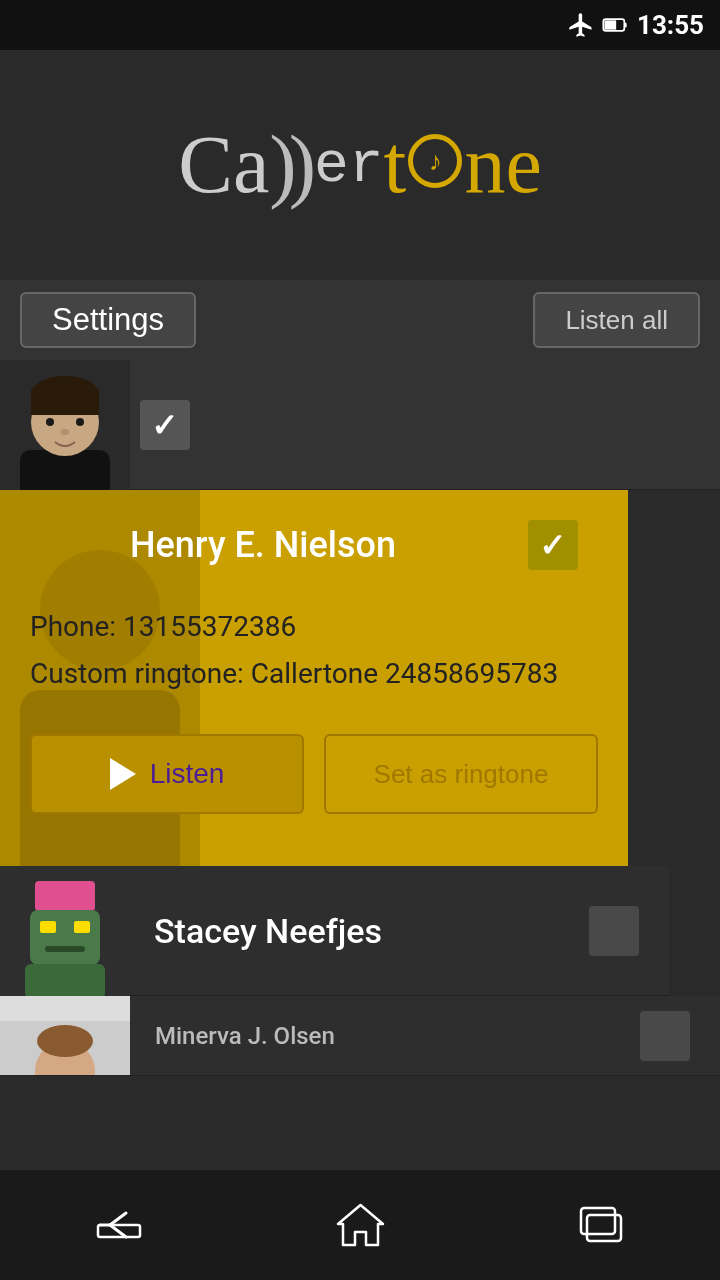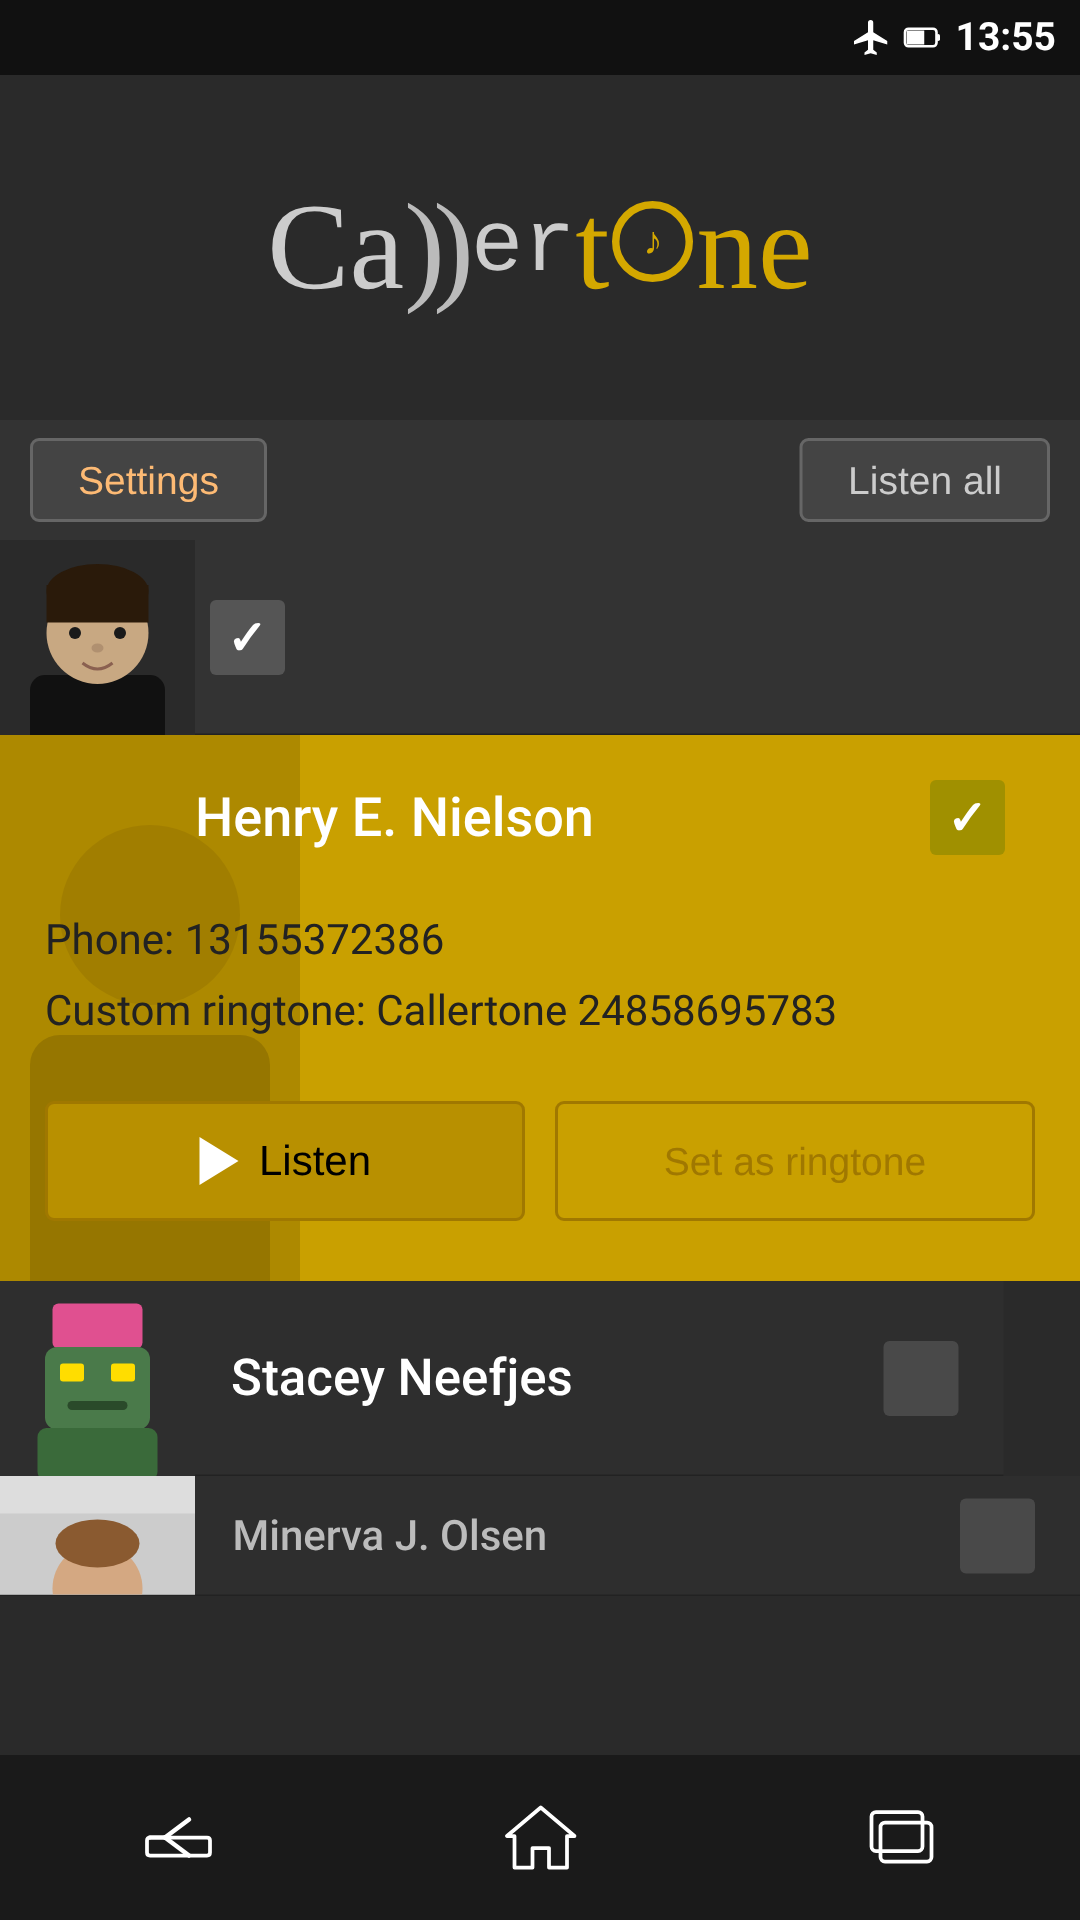--- a/index.html
+++ b/index.html
@@ -54,22 +54,22 @@
       align-items: center;
       padding: 0 20px;
       gap: 12px;
     }
     .btn-settings {
       height: 56px;
       padding: 0 30px;
       background: #444;
       border: 2px solid #666;
       border-radius: 6px;
-      color: #fdba74;
-      font-size: 26px;
+      color: #ffffff;
+      font-size: 31px;
       cursor: pointer;
       display: flex;
       align-items: center;
       justify-content: center;
     }
     .toolbar-spacer { flex: 1; }
     .btn-check-all, .btn-uncheck-all {
       height: 56px;
       padding: 0 30px;
       background: #444;
@@ -141,24 +141,24 @@
     .checkbox-unchecked {
       width: 50px;
       height: 50px;
       background: #555;
       border-radius: 4px;
       opacity: 0.7;
     }
 
     
     .contact-row-expanded {
-      width: 720px;
+      width: 628px;
       background: #c9a000;
       position: relative;
-      padding-bottom: 30px;
+      padding-bottom: 42px;
     }
     .expanded-details {
       padding: 20px 30px 10px 30px;
     }
     .expanded-details p {
       font-size: 28px;
       color: #222;
       margin-bottom: 14px;
       font-weight: 400;
     }
@@ -166,21 +166,21 @@
       display: flex;
       gap: 20px;
       padding: 20px 30px 10px 30px;
     }
     .btn-listen {
       flex: 1;
       height: 80px;
       background: #b89000;
       border: 2px solid #a07800;
       border-radius: 6px;
-      color: #000000;
+      color: #4c1d95;
       font-size: 28px;
       cursor: pointer;
       display: flex;
       align-items: center;
       justify-content: center;
       gap: 14px;
     }
     .play-icon {
       width: 0;
       height: 0;
@@ -387,21 +387,21 @@
 
   <div class="minerva-row">
     <div class="contact-avatar avatar-minerva" style="height:80px;">
       <svg width="130" height="80" viewBox="0 0 130 80" xmlns="http://www.w3.org/2000/svg">
         <rect width="130" height="80" fill="#ccc"></rect>
 
         <circle cx="65" cy="50" r="30" fill="#d4a882"></circle>
         <ellipse cx="65" cy="20" rx="28" ry="16" fill="#8a5a30"></ellipse>
       </svg>
     </div>
-    <div class="contact-name" style="font-size:28px;color:#bbb;padding-left:25px;">Minerva J. Olsen</div>
+    <div class="contact-name" style="font-size:24px;color:#bbb;padding-left:25px;">Minerva J. Olsen</div>
     <div class="contact-checkbox">
       <div class="checkbox-unchecked"></div>
     </div>
   </div>
 
 </div>
 
 <div class="nav-bar">
 
   <div class="nav-btn">

